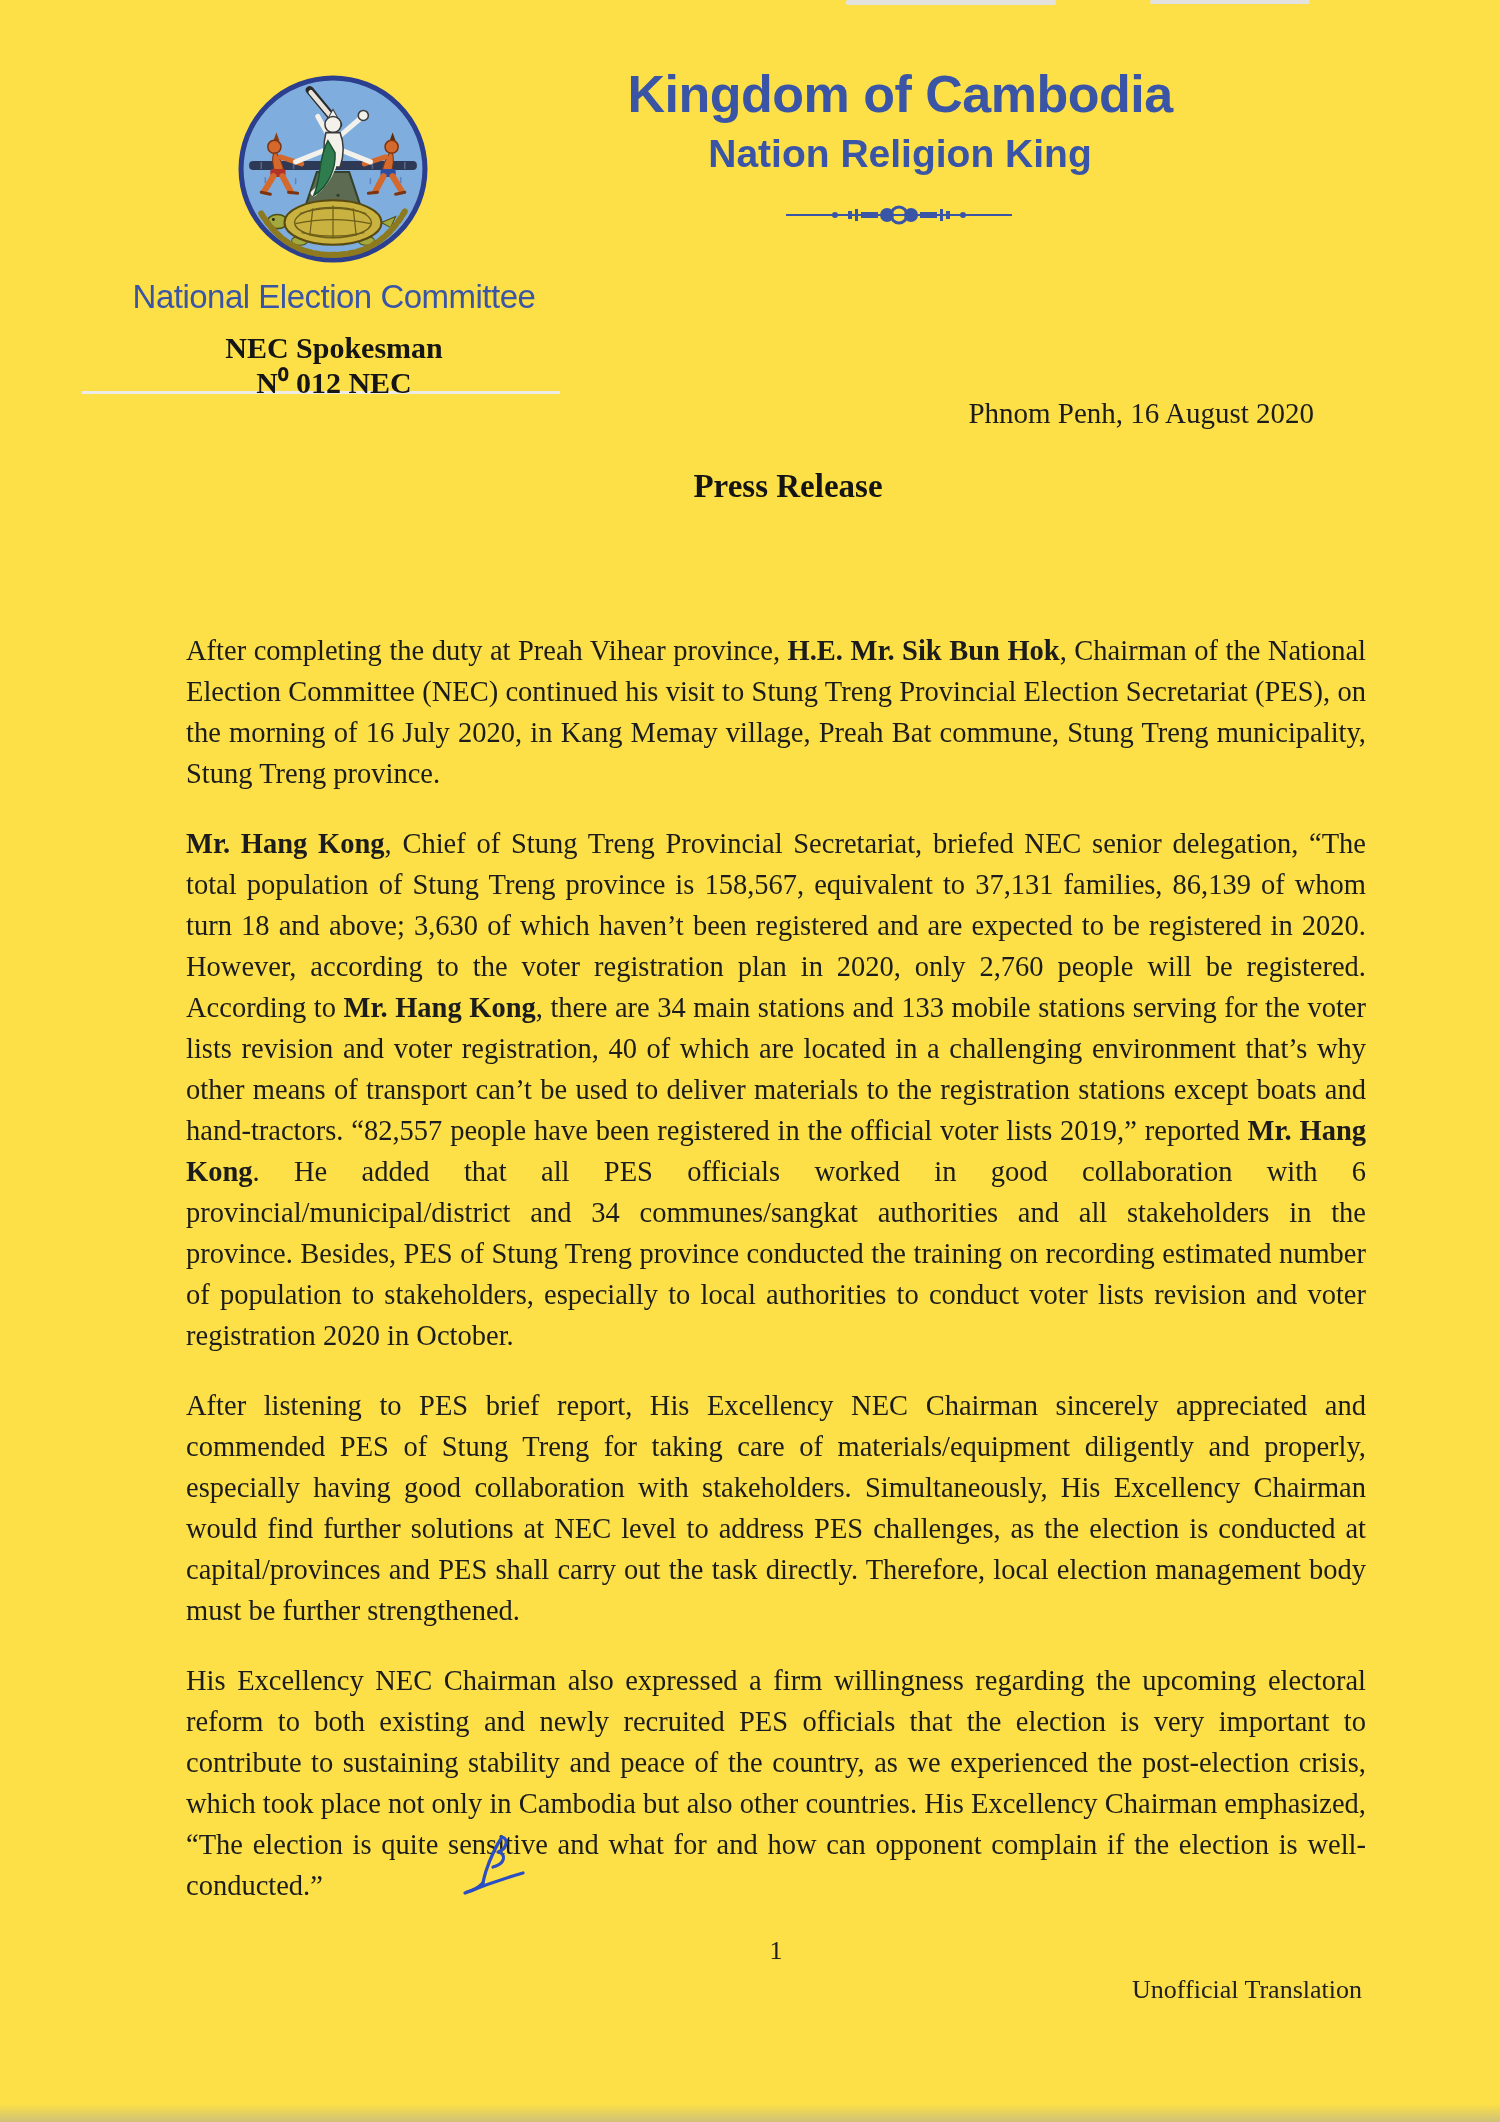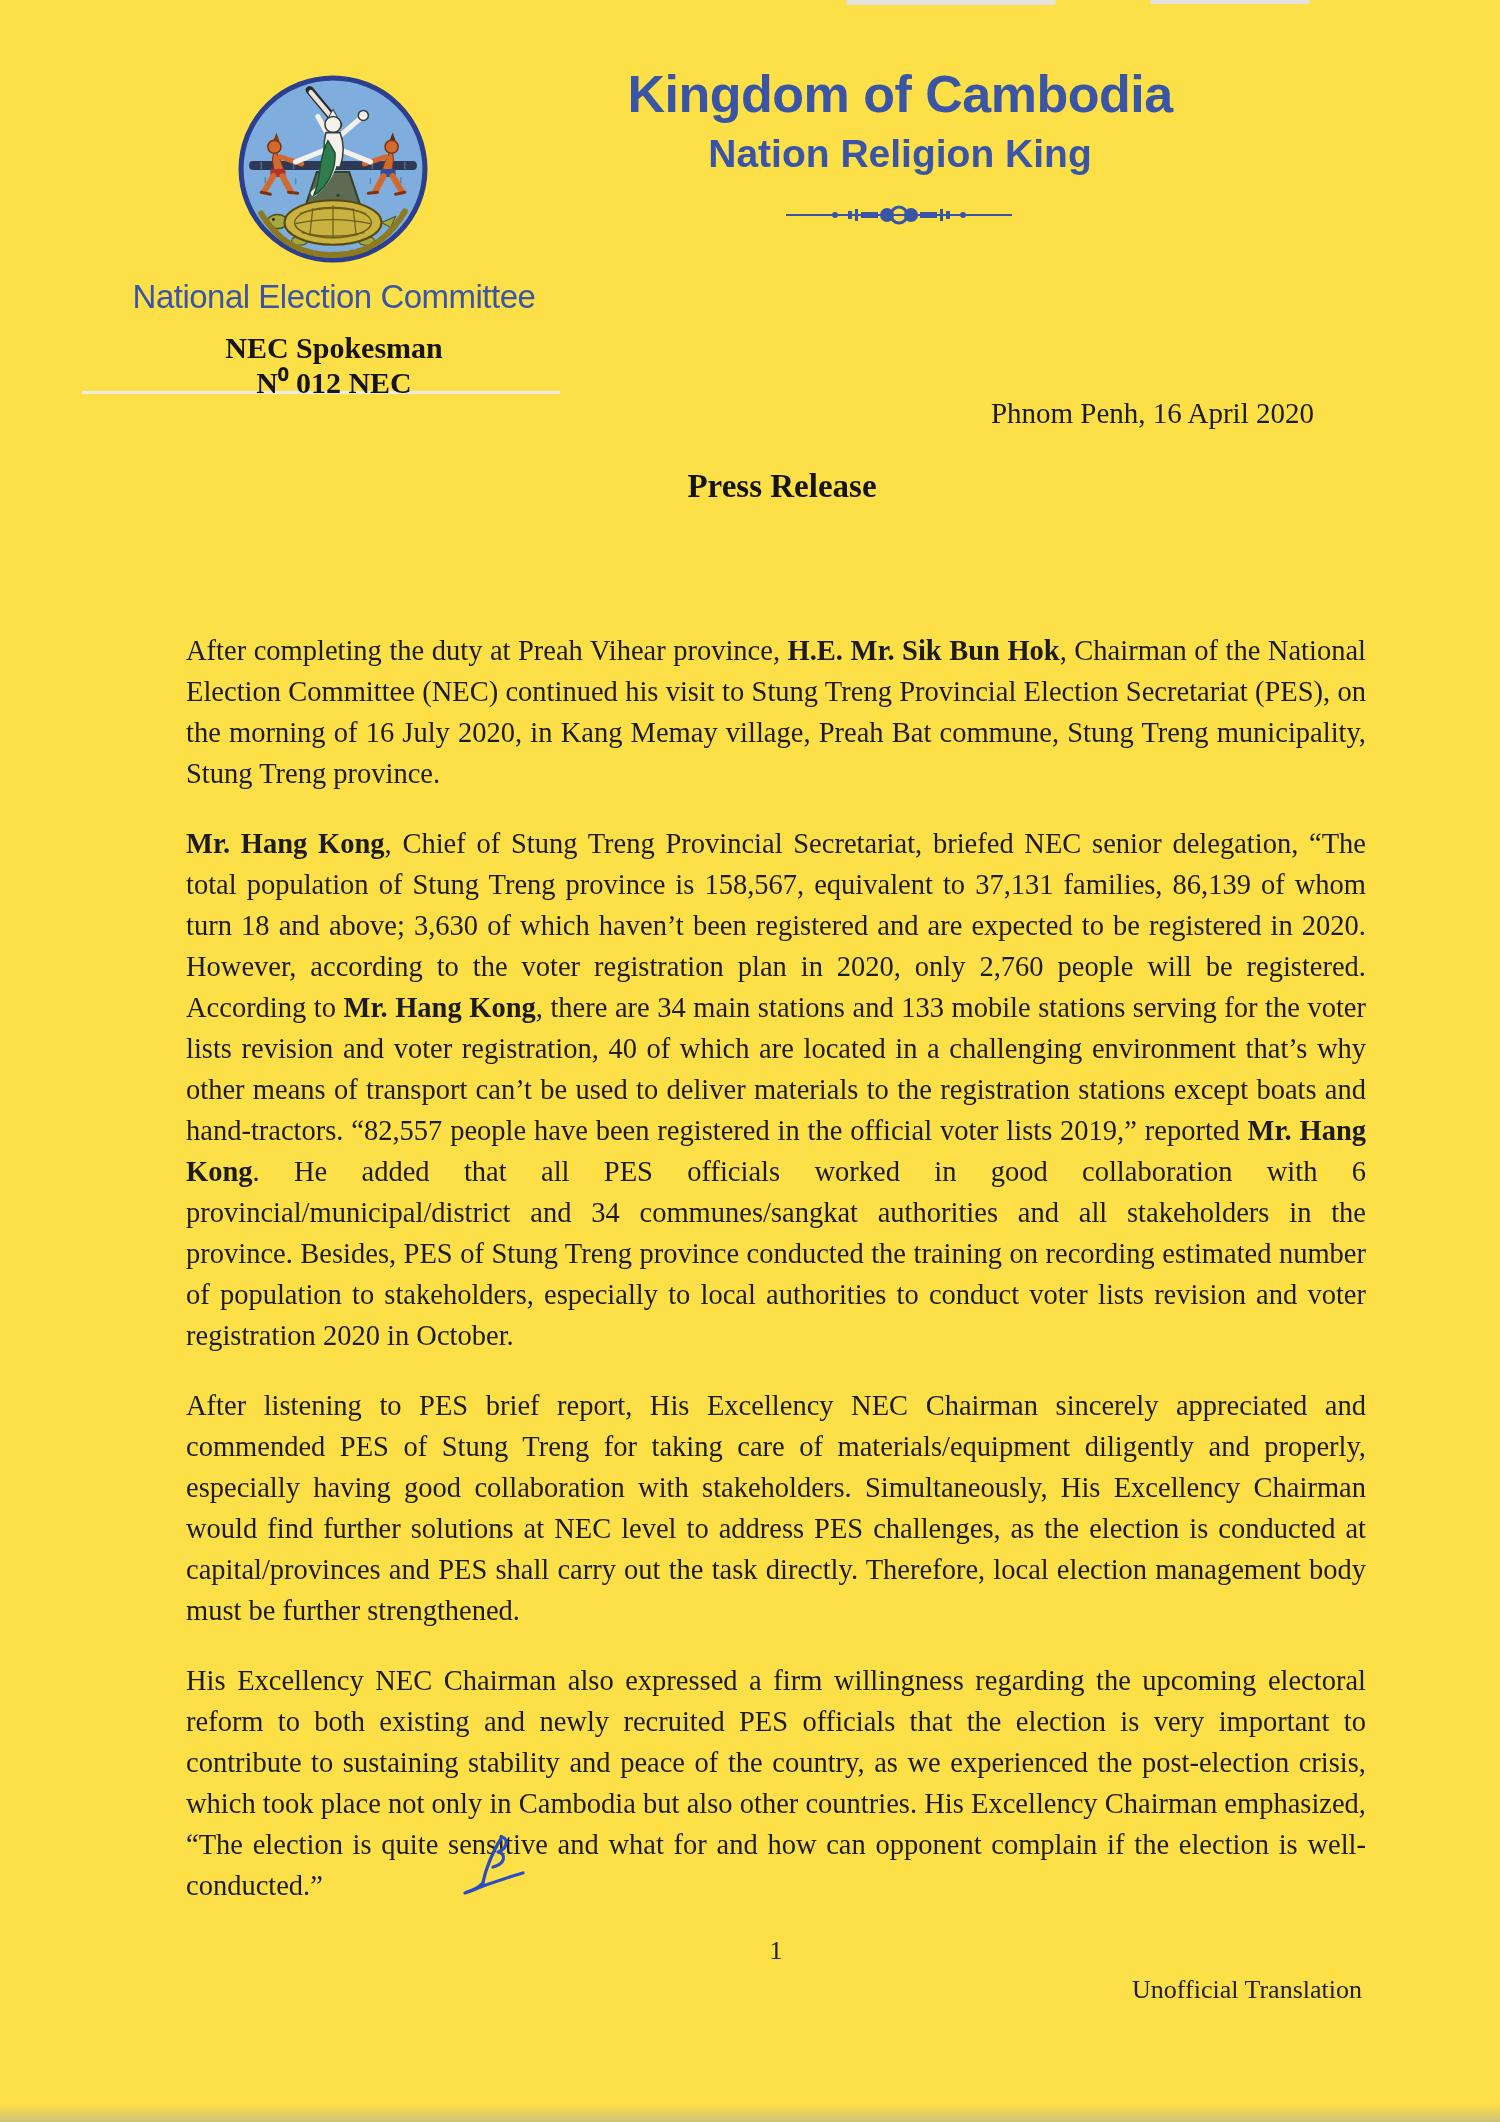--- a/index.html
+++ b/index.html
@@ -28,21 +28,21 @@
     font-family:"Liberation Sans",sans-serif;font-weight:400;font-size:33px;line-height:1.15;
     color:#3a55a6;letter-spacing:-0.5px;}
   .spokesman{position:absolute;left:58px;top:331px;width:552px;text-align:center;
     font-family:"Liberation Serif",serif;font-weight:bold;font-size:30px;line-height:1.15;color:#151515;}
   .docnum{position:absolute;left:58px;top:366px;width:552px;text-align:center;
     font-family:"Liberation Serif",serif;font-weight:bold;font-size:30px;line-height:1.15;color:#151515;}
 
   .dateline{position:absolute;right:186px;top:397px;
     font-family:"Liberation Serif",serif;font-size:29px;color:#1c1c1c;}
 
-  .title{position:absolute;left:192px;top:468px;width:1180px;text-align:center;
+  .title{position:absolute;left:198px;top:468px;width:1180px;text-align:center;
     font-family:"Liberation Serif",serif;font-weight:bold;font-size:33px;color:#141414;}
   .headline{position:absolute;left:186px;top:536px;width:1180px;text-align:center;white-space:nowrap;
     font-family:"Liberation Serif",serif;font-weight:bold;font-size:30px;color:#141414;}
 
   .body{position:absolute;left:186px;top:630px;width:1180px;
     font-family:"Liberation Serif",serif;font-size:28.5px;line-height:41px;
     text-align:justify;color:#1c1c1c;}
   .body p{margin:0 0 29px 0;}
   .body .b{font-weight:bold;}
 
@@ -159,21 +159,21 @@
       <rect x="154" y="7" width="3" height="12"></rect>
       <rect x="160" y="9" width="4" height="8"></rect>
       <circle cx="177" cy="13" r="3"></circle>
     </g>
   </svg>
 
   <div class="org">National Election Committee</div>
   <div class="spokesman">NEC Spokesman</div>
   <div class="docnum">N⁰ 012 NEC</div>
 
-  <div class="dateline">Phnom Penh, 16 April 2020</div>
+  <div class="dateline">Phnom Penh, 16 August 2020</div>
 
   <div class="title">Press Release</div>
 
   <main class="body">
       <p><span>After completing the duty at Preah Vihear province, </span><span class="b">H.E. Mr. Sik Bun Hok</span><span>, Chairman of the National Election Committee (NEC) continued his visit to Stung Treng Provincial Election Secretariat (PES), on the morning of 16 July 2020, in Kang Memay village, Preah Bat commune, Stung Treng municipality, Stung Treng province.</span></p>
       <p><span class="b">Mr. Hang Kong</span><span>, Chief of Stung Treng Provincial Secretariat, briefed NEC senior delegation, “The total population of Stung Treng province is 158,567, equivalent to 37,131 families, 86,139 of whom turn 18 and above; 3,630 of which haven’t been registered and are expected to be registered in 2020. However, according to the voter registration plan in 2020, only 2,760 people will be registered. According to </span><span class="b">Mr. Hang Kong</span><span>, there are 34 main stations and 133 mobile stations serving for the voter lists revision and voter registration, 40 of which are located in a challenging environment that’s why other means of transport can’t be used to deliver materials to the registration stations except boats and hand-tractors. “82,557 people have been registered in the official voter lists 2019,” reported </span><span class="b">Mr. Hang Kong</span><span>. He added that all PES officials worked in good collaboration with 6 provincial/municipal/district and 34 communes/sangkat authorities and all stakeholders in the province. Besides, PES of Stung Treng province conducted the training on recording estimated number of population to stakeholders, especially to local authorities to conduct voter lists revision and voter registration 2020 in October.</span></p>
       <p><span>After listening to PES brief report, His Excellency NEC Chairman sincerely appreciated and commended PES of Stung Treng for taking care of materials/equipment diligently and properly, especially having good collaboration with stakeholders. Simultaneously, His Excellency Chairman would find further solutions at NEC level to address PES challenges, as the election is conducted at capital/provinces and PES shall carry out the task directly. Therefore, local election management body must be further strengthened.</span></p>
       <p><span>His Excellency NEC Chairman also expressed a firm willingness regarding the upcoming electoral reform to both existing and newly recruited PES officials that the election is very important to contribute to sustaining stability and peace of the country, as we experienced the post-election crisis, which took place not only in Cambodia but also other countries. His Excellency Chairman emphasized, “The election is quite sensitive and what for and how can opponent complain if the election is well-conducted.”</span></p>
     </main>
 

